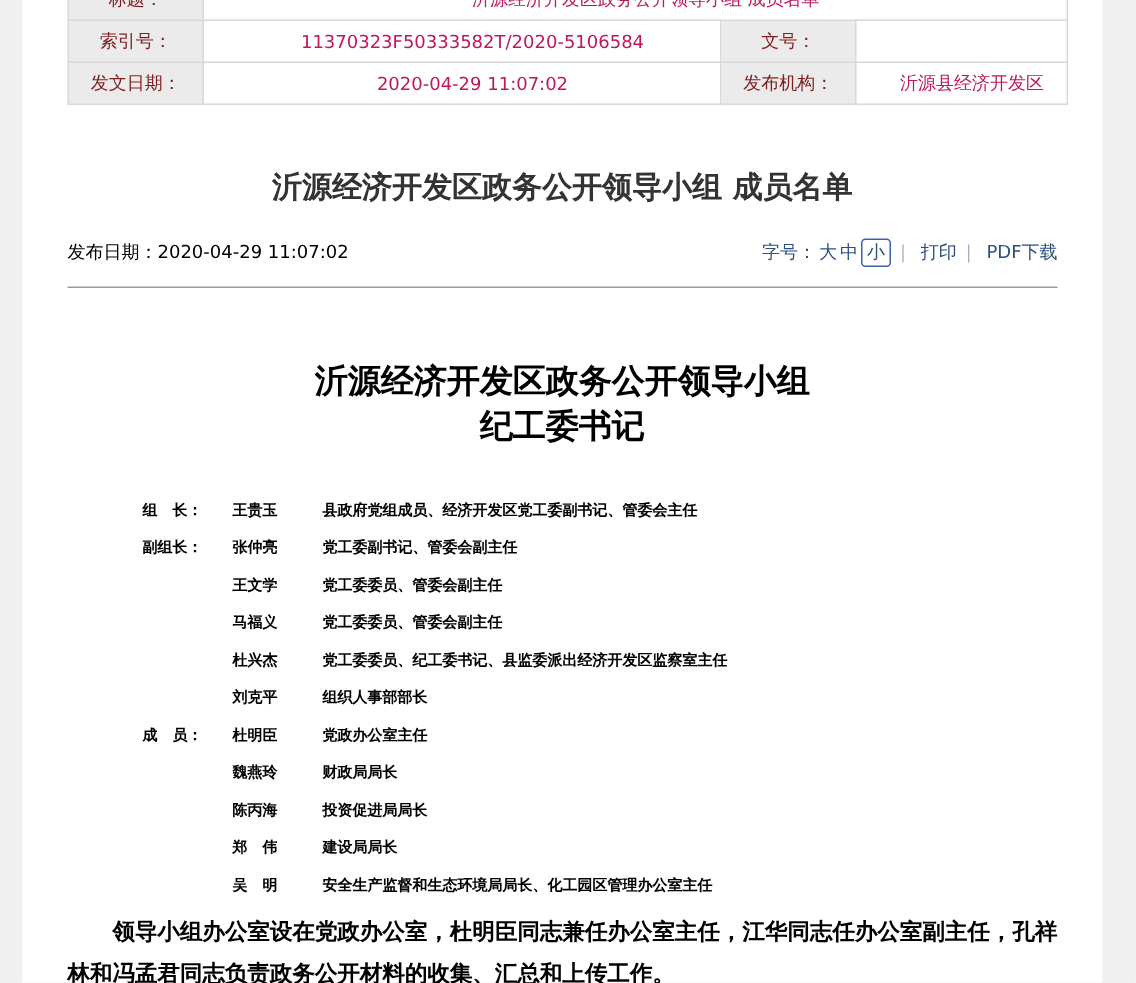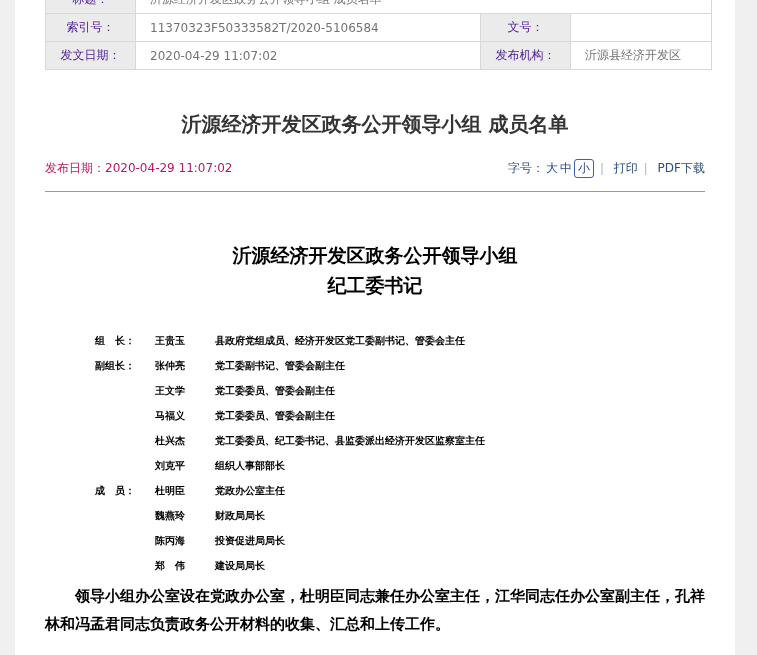--- a/index.html
+++ b/index.html
@@ -26,46 +26,47 @@
   .info-table td {
     border: 1px solid #d8d8d8;
     height: 28px;
     font-size: 12px;
     padding: 0;
     overflow: hidden;
     white-space: nowrap;
   }
   .info-table td.lbl {
     background: #ebebeb;
-    color: #4c1d95;
+    color: #7f1d1d;
     text-align: center;
   }
   .info-table td.val {
-    color: #737373;
+    color: #be185d;
     padding-left: 14px;
     background: #fff;
+    text-align: center;
   }
   
   .art-title {
     margin-top: 40px;
     text-align: center;
     font-size: 20px;
     font-weight: bold;
     color: #333;
     line-height: 28px;
   }
   .meta-row {
     margin: 20px 30px 0 30px;
     display: flex;
     justify-content: space-between;
     align-items: center;
     font-size: 12px;
     height: 20px;
   }
-  .meta-left { color: #be185d; }
+  .meta-left { color: #000000; }
   .meta-right {
     color: #2d4e7e;
     display: flex;
     align-items: center;
   }
   .meta-right span { margin-left: 2px; }
   .size-btn { cursor: pointer; }
   .size-btn.active {
     border: 1px solid #3a62a8;
     border-radius: 3px;
@@ -77,21 +78,21 @@
   .divider {
     border: none;
     border-top: 1px solid #999;
     margin: 13px 30px 0 30px;
   }
   
   .content { margin: 0 30px; color: #000; }
   .content-title {
     margin-top: 48px;
     text-align: center;
-    font-size: 19px;
+    font-size: 22px;
     font-weight: bold;
     line-height: 30px;
   }
   .member-list {
     margin-top: 28px;
     margin-left: 50px;
     font-size: 10px;
     font-weight: bold;
   }
   .member-row { display: flex; line-height: 25px; }
@@ -206,18 +207,23 @@
       <div class="member-row">
         <span class="m-label"></span>
         <span class="m-name">陈丙海</span>
         <span class="m-role">投资促进局局长</span>
       </div>
       <div class="member-row">
         <span class="m-label"></span>
         <span class="m-name">郑　伟</span>
         <span class="m-role">建设局局长</span>
       </div>
+      <div class="member-row">
+        <span class="m-label"></span>
+        <span class="m-name">吴　明</span>
+        <span class="m-role">安全生产监督和生态环境局局长、化工园区管理办公室主任</span>
+      </div>
     </div>
 
     <p class="closing">领导小组办公室设在党政办公室，杜明臣同志兼任办公室主任，江华同志任办公室副主任，孔祥林和冯孟君同志负责政务公开材料的收集、汇总和上传工作。</p>
   </div>
 
 </div>
 
 </body></html>

